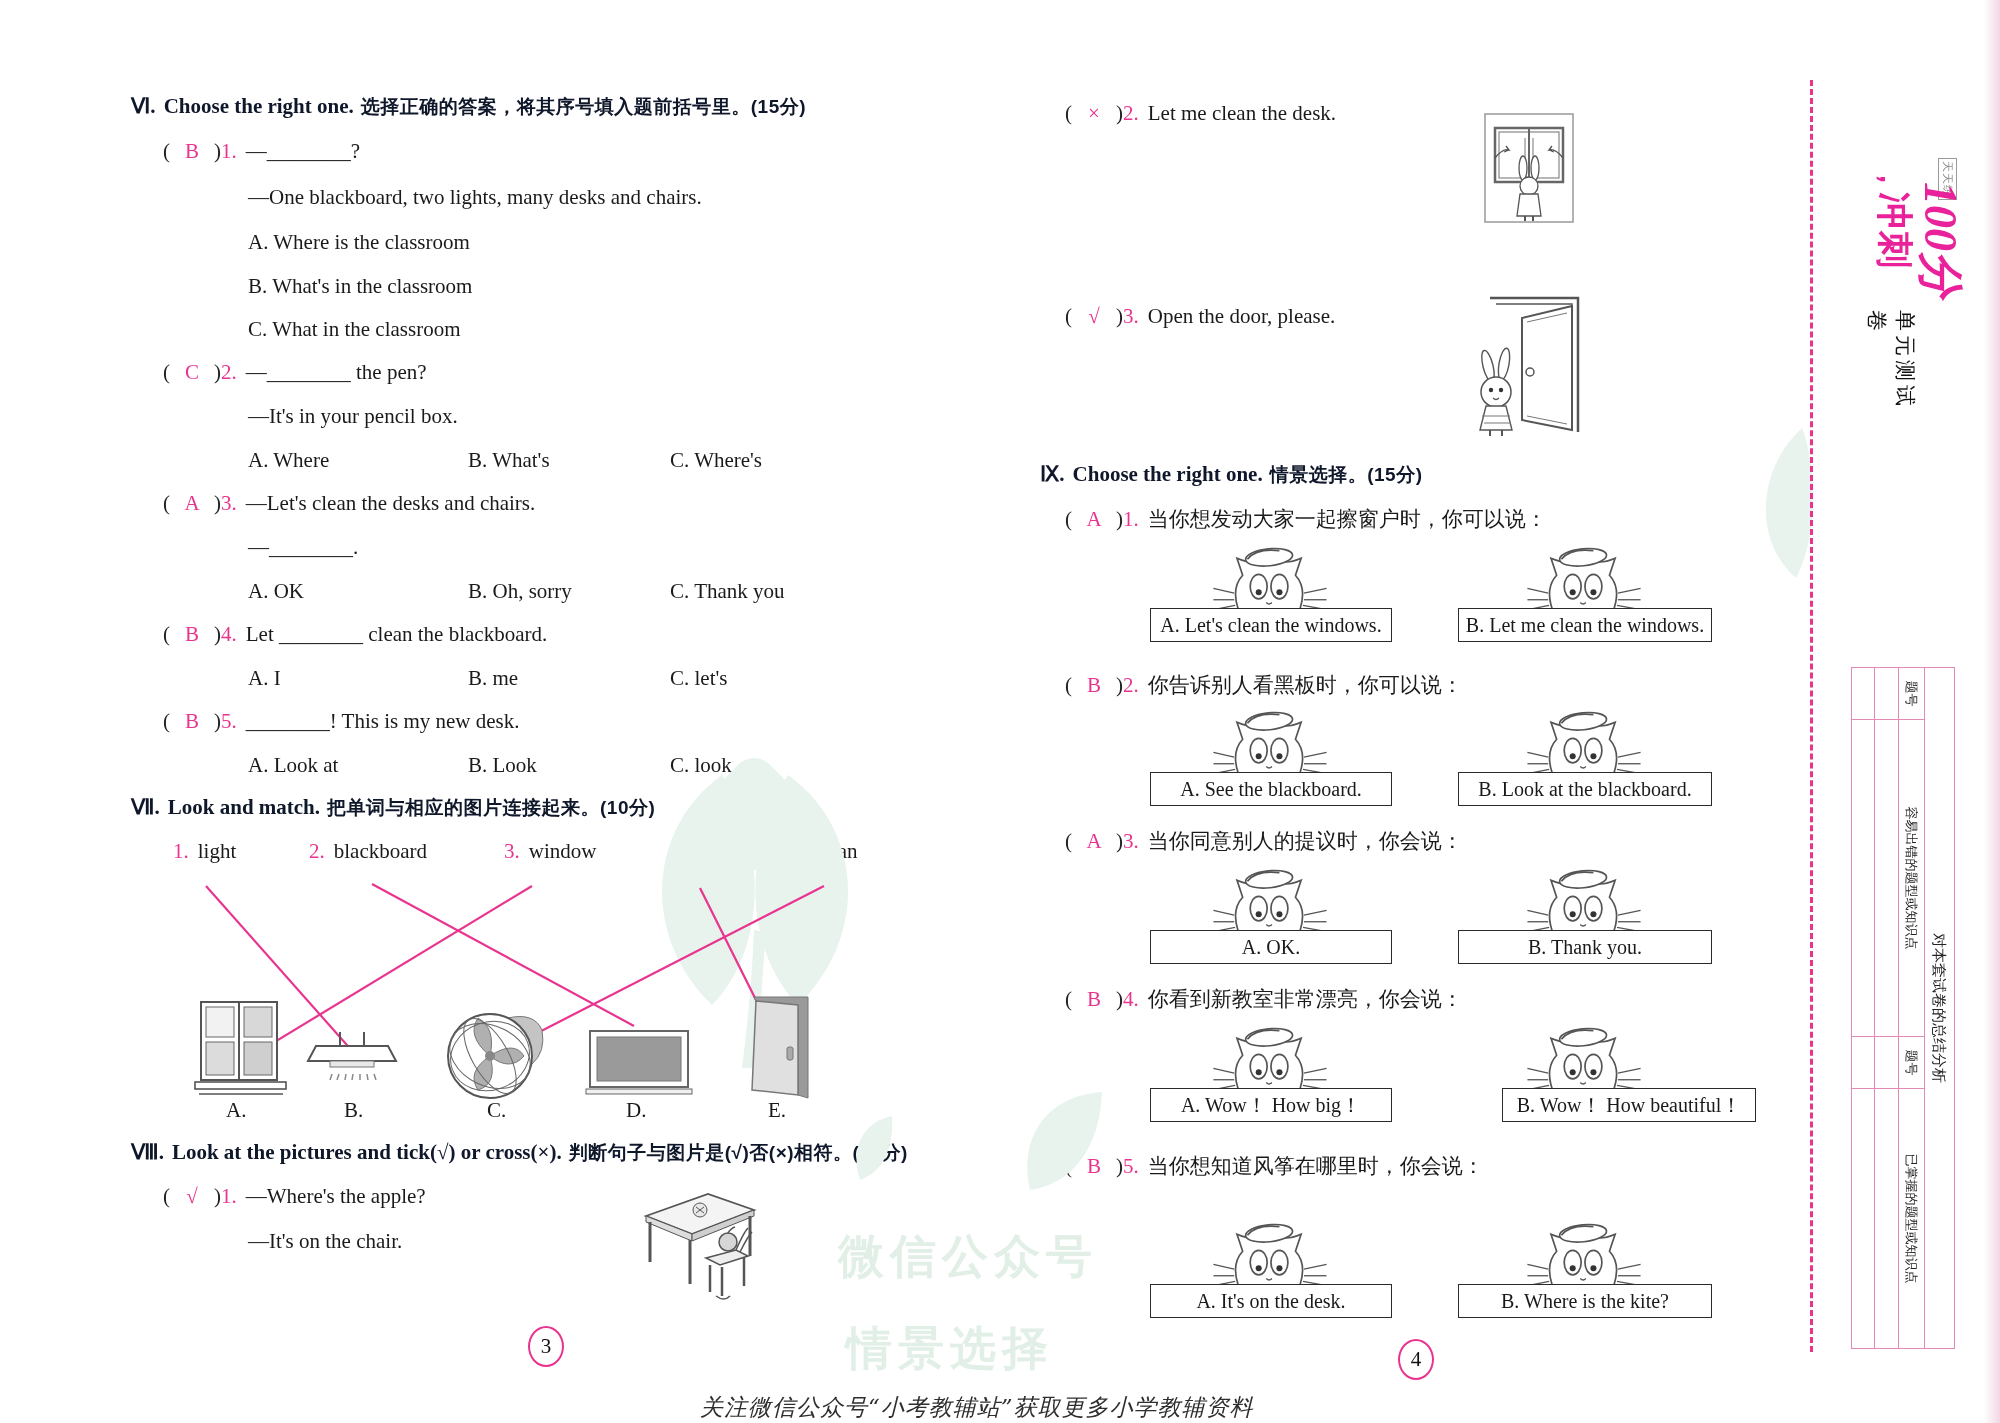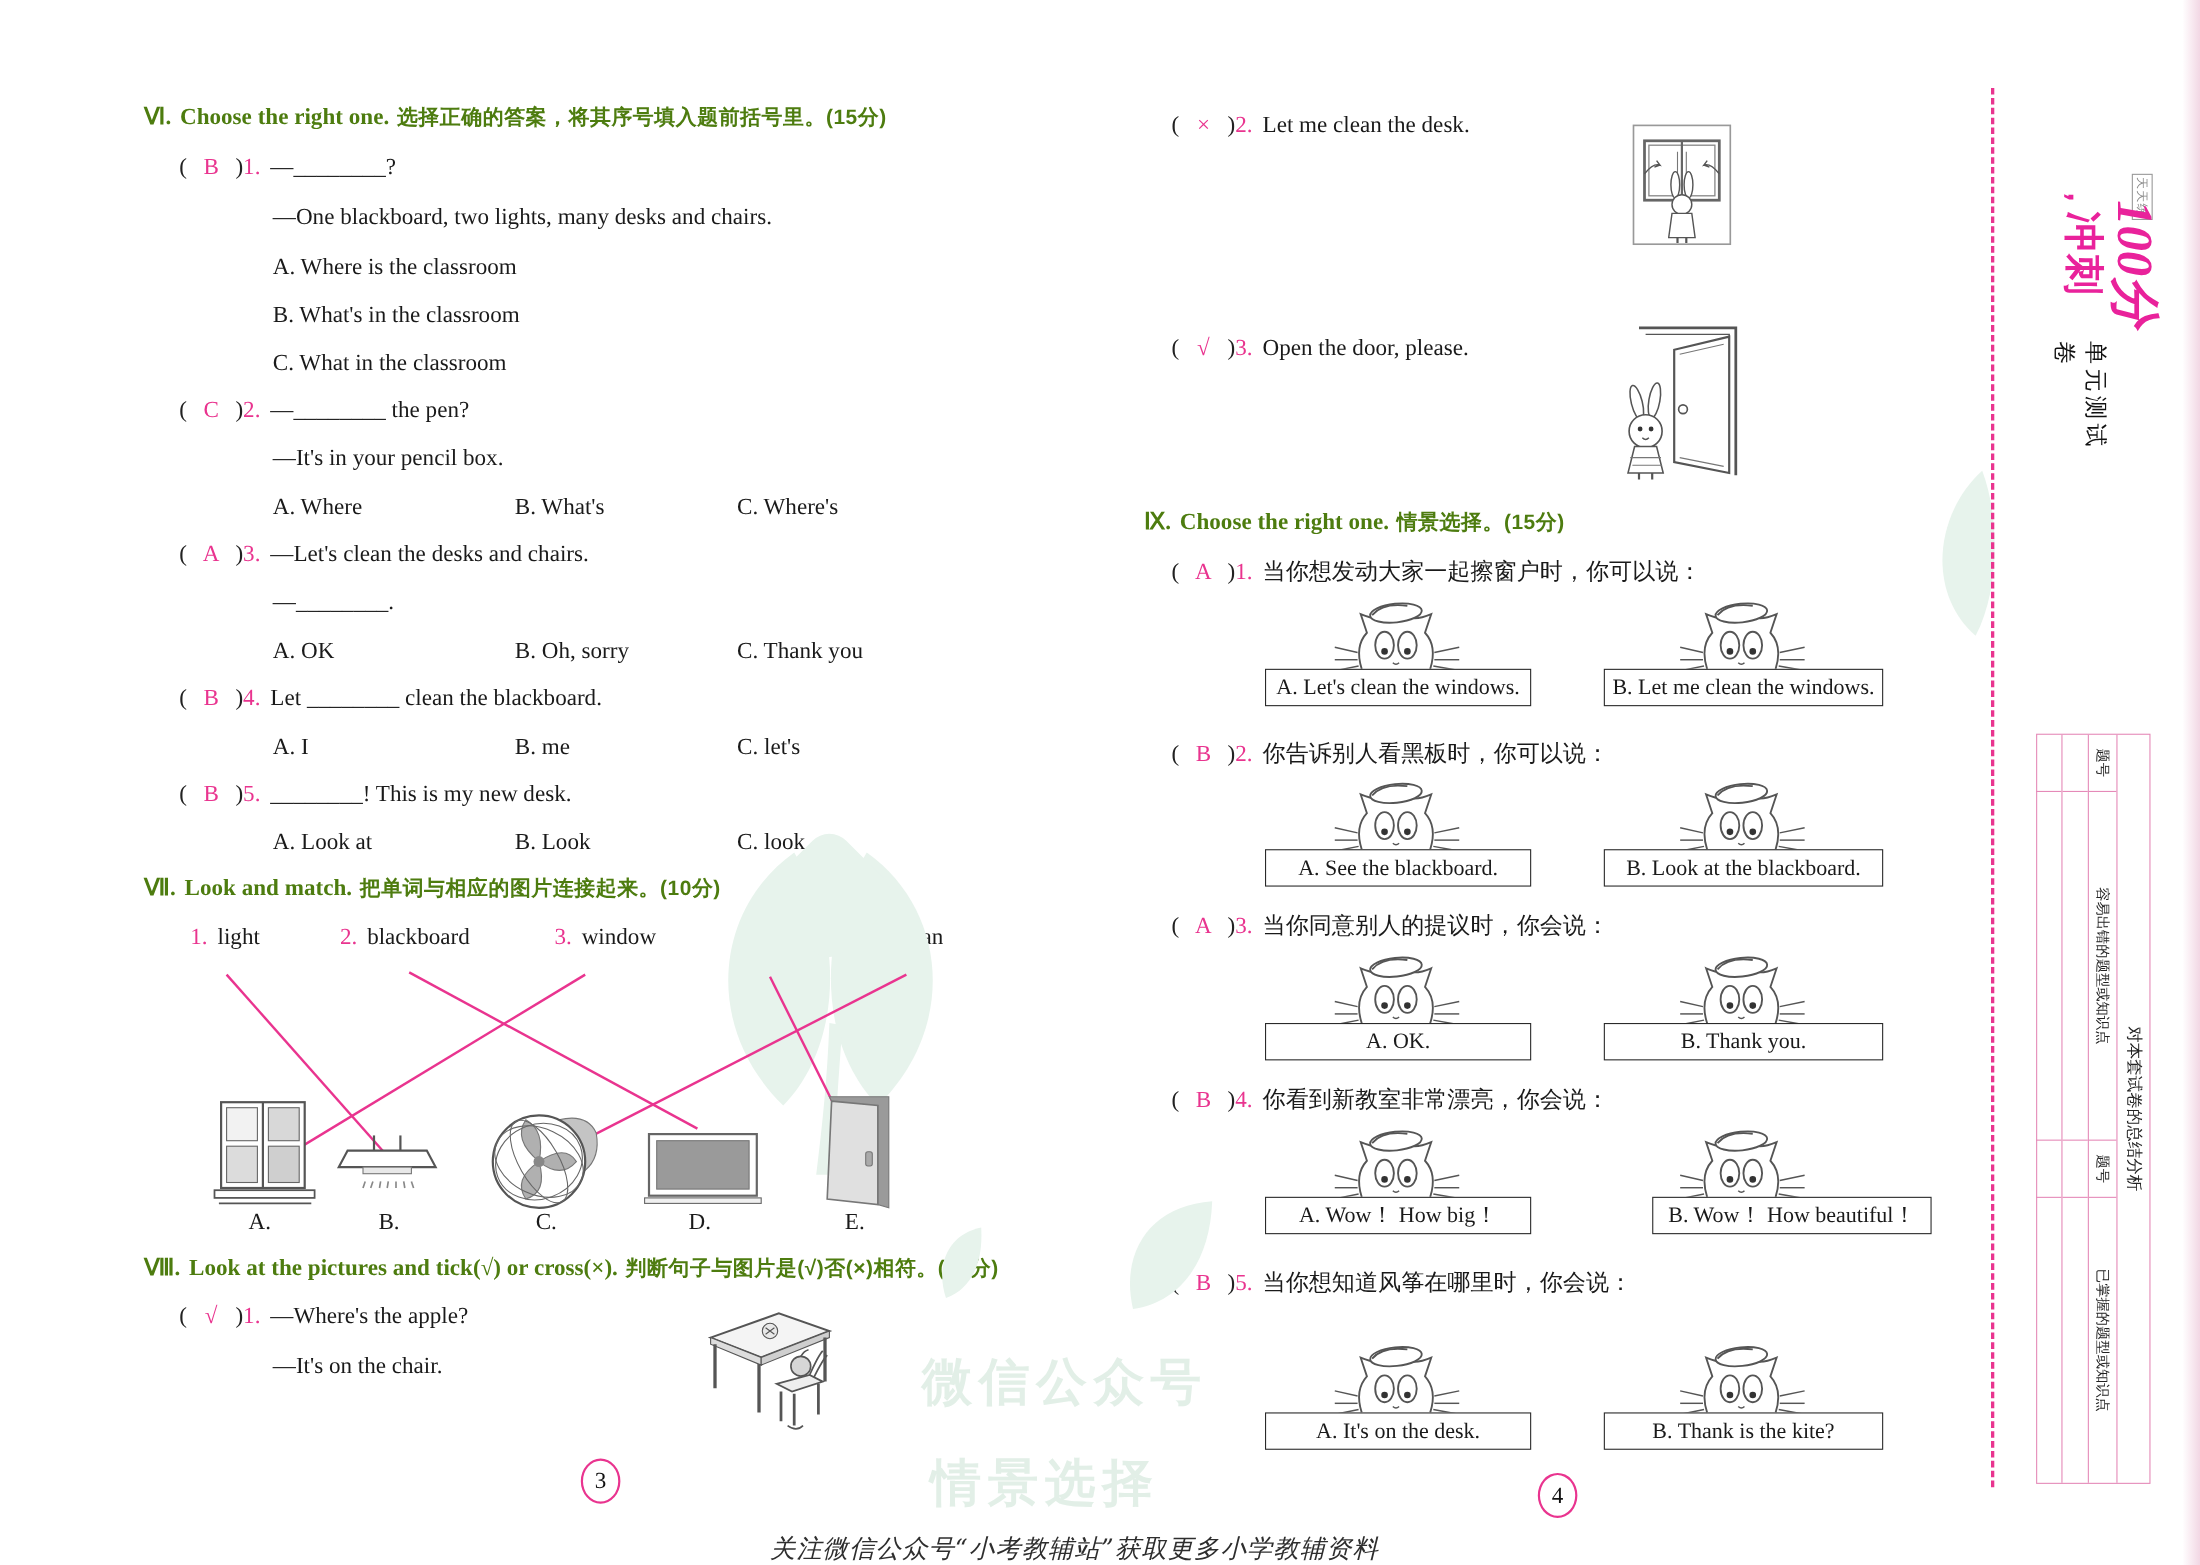--- a/index.html
+++ b/index.html
@@ -1,19 +1,19 @@
 <!DOCTYPE html>
 <html><head>
 <meta charset="utf-8">
 <style>
   html,body{margin:0;padding:0;background:#ffffff;}
   #canvas{position:relative;width:2000px;height:1423px;background:#ffffff;overflow:hidden;
           font-family:"Liberation Serif","DejaVu Serif",serif;color:#1a1a1a;}
   .t{position:absolute;white-space:nowrap;font-size:21px;line-height:1.25;}
-  .title{position:absolute;white-space:nowrap;font-weight:bold;color:#4d7c0f;}
+  .title{position:absolute;white-space:nowrap;font-weight:bold;color:#0f172a;}
   .tro{font-family:"Liberation Serif",serif;font-size:21px;margin-right:8px;}
   .ten{font-family:"Liberation Serif",serif;font-size:21px;margin-right:7px;}
   .tzh{font-family:"Liberation Sans","DejaVu Sans",sans-serif;font-size:19px;letter-spacing:.5px;}
   .pr{color:#222;}
   .ans{color:#e9348f;display:inline-block;min-width:44px;text-align:center;font-weight:normal;}
   .qn{color:#e9348f;margin-right:9px;}
   .zhq{font-size:21px;}
   .ocol{display:inline-block;}
   .obox{position:absolute;height:32px;border:1.5px solid #2a2a2a;background:#ffffff;
         font-size:20px;text-align:center;line-height:32px;z-index:6;}
@@ -347,21 +347,21 @@
   <div class="t" style="left:1065px;top:1153px;">
     <span class="pr">(</span><span class="ans">B</span><span class="pr">)</span><span class="qn">5.</span><span class="zhq">当你想知道风筝在哪里时，你会说：</span>
   </div>
   <svg class="cat" style="left:1205px;top:1222px;" viewBox="0 0 124 70">
       <use href="#catg"></use>
     </svg>
   <svg class="cat" style="left:1519px;top:1222px;" viewBox="0 0 124 70">
       <use href="#catg"></use>
     </svg>
   <div class="obox" style="left:1150px;top:1284px;width:240px;">A. It's on the desk.</div>
-  <div class="obox" style="left:1458px;top:1284px;width:252px;">B. Thank is the kite?</div>
+  <div class="obox" style="left:1458px;top:1284px;width:252px;">B. Where is the kite?</div>
 
   <div class="pgc" style="left:1398px;top:1339px;">4</div>
 
   <div class="dashline"></div>
 
   <div id="logoWrap">
     <div id="logoInner">
       <span class="badge">天天练</span>
       <span class="brand1">100分</span>
       <span class="swirl">，</span>

